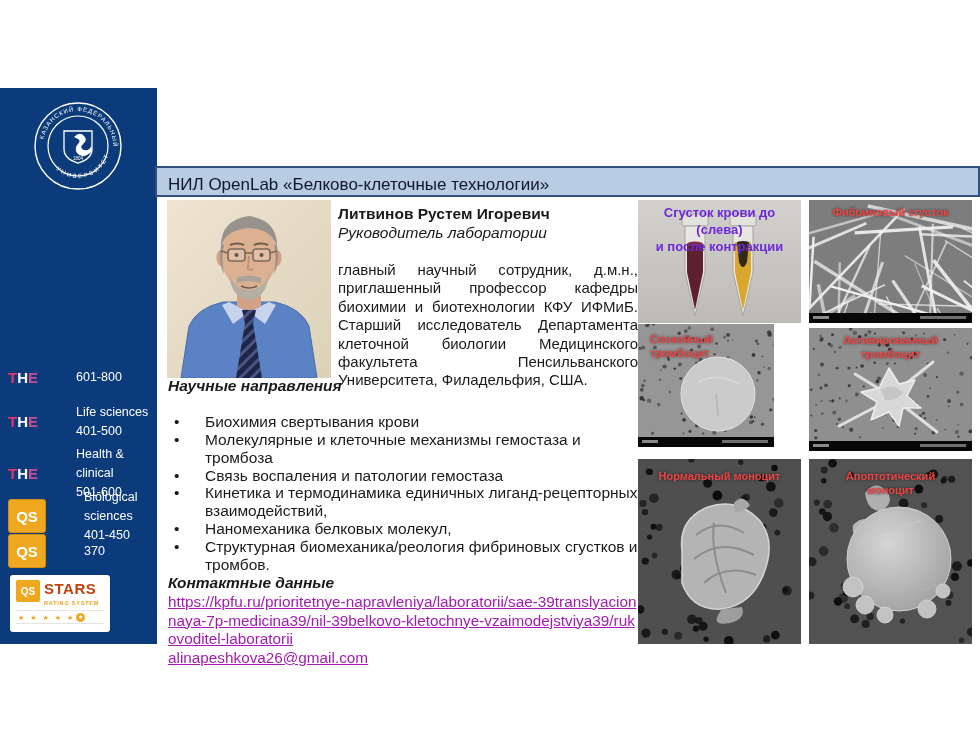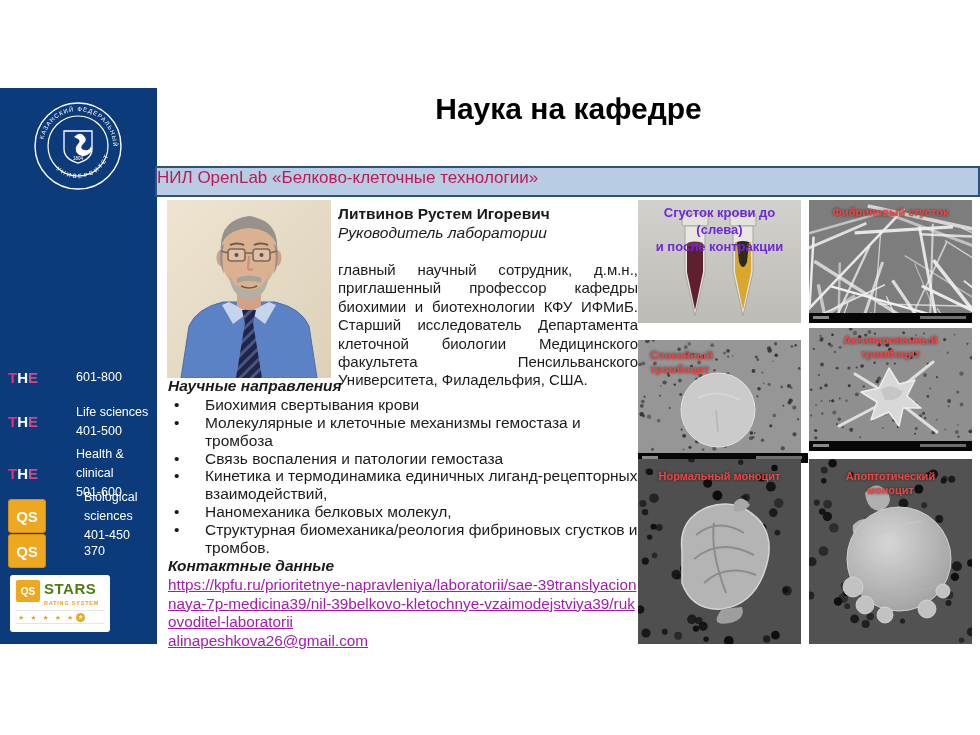--- a/index.html
+++ b/index.html
@@ -15,45 +15,45 @@
               font-weight:bold; font-size:15px; letter-spacing:0; line-height:1; flex:0 0 auto; }
   .the-logo .t { color:#e0346e; } .the-logo .h { color:#ffffff; } .the-logo .e { color:#cc4b8f; }
   .rank-label { font-size:12.5px; line-height:1.5; white-space:pre-line;margin-left:28px; }
   .qs-logo { width:38px; height:34px; background:#eda81f; border:1px solid #d08f12; border-radius:3px;
              color:#fff; font-weight:bold; font-size:15px; display:flex; align-items:center; justify-content:center; flex:0 0 auto; }
   .qs-stars-card { position:absolute; left:10px; top:487px; width:100px; height:57px; background:#fff;
                    border-radius:3px; padding:5px 6px 3px 6px; }
   .qs-stars-top { display:flex; align-items:flex-start; gap:4px; }
   .qs-logo-sm { width:24px; height:22px; background:#eda81f; border-radius:2px; color:#fff; font-weight:bold;
                 font-size:10px; display:flex; align-items:center; justify-content:center; flex:0 0 auto; }
-  .qs-stars-title { color:#4d7c0f; font-weight:bold; font-size:15px; line-height:1; letter-spacing:.5px; }
+  .qs-stars-title { color:#c2410c; font-weight:bold; font-size:15px; line-height:1; letter-spacing:.5px; }
   .qs-stars-sub { color:#e8a31d; font-weight:bold; font-size:5.5px; letter-spacing:.8px; margin-top:2px; }
   .qs-stars-row { margin-top:4px; border-top:1px solid #e5e5e5; border-bottom:1px solid #e5e5e5;
                   padding:2px 0 1px 2px; font-size:7px; color:#e8a31d; letter-spacing:2px; display:flex; align-items:center; }
   .qs-star-circle { display:inline-block; width:9px; height:9px; border-radius:50%; background:#eda81f;
                     color:#fff; font-size:6px; line-height:9px; text-align:center; letter-spacing:0; margin-left:1px; }
 
   
   #page-title { position:absolute; left:157px; right:0; top:92px; text-align:center;
                 font-size:30px; font-weight:bold; color:#000; }
   #banner { position:absolute; left:155px; right:0; top:166px; height:31px; background:#b8cce4;
-            border:2px solid #31507c; display:flex; align-items:flex-start; padding-left:0;
-            font-size:17px; color:#be185d; }
+            border:2px solid #31507c; display:flex; align-items:flex-end; padding-left:11px;
+            font-size:17px; color:#0f172a; }
 
   
   #photo { position:absolute; left:167px; top:200px; width:164px; height:178px; }
   #profile-text { position:absolute; left:338px; top:204px; width:300px; color:#1a1a1a; }
   .p-name { font-size:15.5px; font-weight:bold; line-height:1.25; }
   .p-role { font-size:15.5px; font-style:italic; line-height:1.25; }
   .p-desc { font-size:15px; line-height:1.23; text-align:justify; margin-top:18px; }
 
   
   #research { position:absolute; left:168px; top:377px; width:472px; color:#1a1a1a; }
   .sec-head { font-size:15.5px; font-weight:bold; line-height:1.2;font-style:italic; }
-  ul.research-list { list-style:none; }
+  ul.research-list { list-style:none;margin-top:17px; }
   ul.research-list li { position:relative; padding-left:37px; font-size:15.5px; line-height:1.16; }
   ul.research-list li::before { content:"•"; position:absolute; left:6px; }
   .contact-link { display:block; font-size:15.3px; line-height:1.22; color:#a21caf;
                   text-decoration:underline; word-break:break-all; }
 
   
   #gallery { position:absolute; left:638px; top:200px; width:334px; height:444px; }
   .tile { position:absolute; overflow:hidden; }
   .tile svg { position:absolute; left:0; top:0; }
   .cap { position:absolute; left:0; right:0; top:5px; text-align:center; font-weight:bold;
@@ -63,21 +63,20 @@
   .cap-left { text-align:left; left:12px; right:auto; top:8px; }
   .sem-bar { position:absolute; left:0; right:0; bottom:0; height:10px; background:#070707; }
   .sem-bar .m1 { position:absolute; left:4px; top:3px; width:16px; height:3px; background:#8a8a8a; }
   .sem-bar .m2 { position:absolute; right:6px; top:3px; width:46px; height:3px; background:#6f6f6f; }
 </style>
 </head>
 <body>
 
 <div id="slide">
 
-  <div id="page-title">Наука на кафедре</div>
 
   <div id="sidebar">
     <svg class="emblem" width="90" height="90" viewBox="0 0 90 90">
       <defs>
         <path id="arcTop" d="M 10,45 A 35,35 0 0 1 80,45"></path>
         <path id="arcBot" d="M 13,45 A 32,32 0 0 0 77,45"></path>
       </defs>
       <circle cx="45" cy="45" r="43" fill="none" stroke="#ffffff" stroke-width="1.4"></circle>
       <circle cx="45" cy="45" r="30" fill="none" stroke="#ffffff" stroke-width="1.2"></circle>
       <text font-size="6" fill="#ffffff" letter-spacing="1">
@@ -280,21 +279,21 @@
             <line x1="5.4" y1="61.2" x2="148.1" y2="151.8" stroke="#f0f0f0" stroke-width="3.4" opacity="0.75"></line>
           </g>
       </svg>
       <div class="sem-bar">
           <span class="m1"></span>
           <span class="m2"></span>
         </div>
       <div class="cap">Фибриновый сгусток</div>
     </div>
 
-    <div class="tile" style="left:0;top:140px;width:170px;height:123px">
+    <div class="tile" style="left:0;top:124px;width:136px;height:123px">
       <svg width="163" height="123" viewBox="0 0 163 123">
         <rect width="163" height="123" fill="#969696"></rect>
         <g>
             <circle cx="39.2" cy="30.4" r="1.3" fill="#343434" opacity="0.54"></circle>
             <circle cx="116.6" cy="93.1" r="0.9" fill="#343434" opacity="0.86"></circle>
             <circle cx="16.9" cy="23.5" r="1.9" fill="#343434" opacity="0.64"></circle>
             <circle cx="58.6" cy="39.1" r="1.5" fill="#343434" opacity="0.82"></circle>
             <circle cx="64.0" cy="52.7" r="1.7" fill="#343434" opacity="0.70"></circle>
             <circle cx="20.7" cy="80.6" r="1.9" fill="#343434" opacity="0.52"></circle>
             <circle cx="49.5" cy="13.8" r="1.6" fill="#343434" opacity="0.53"></circle>

